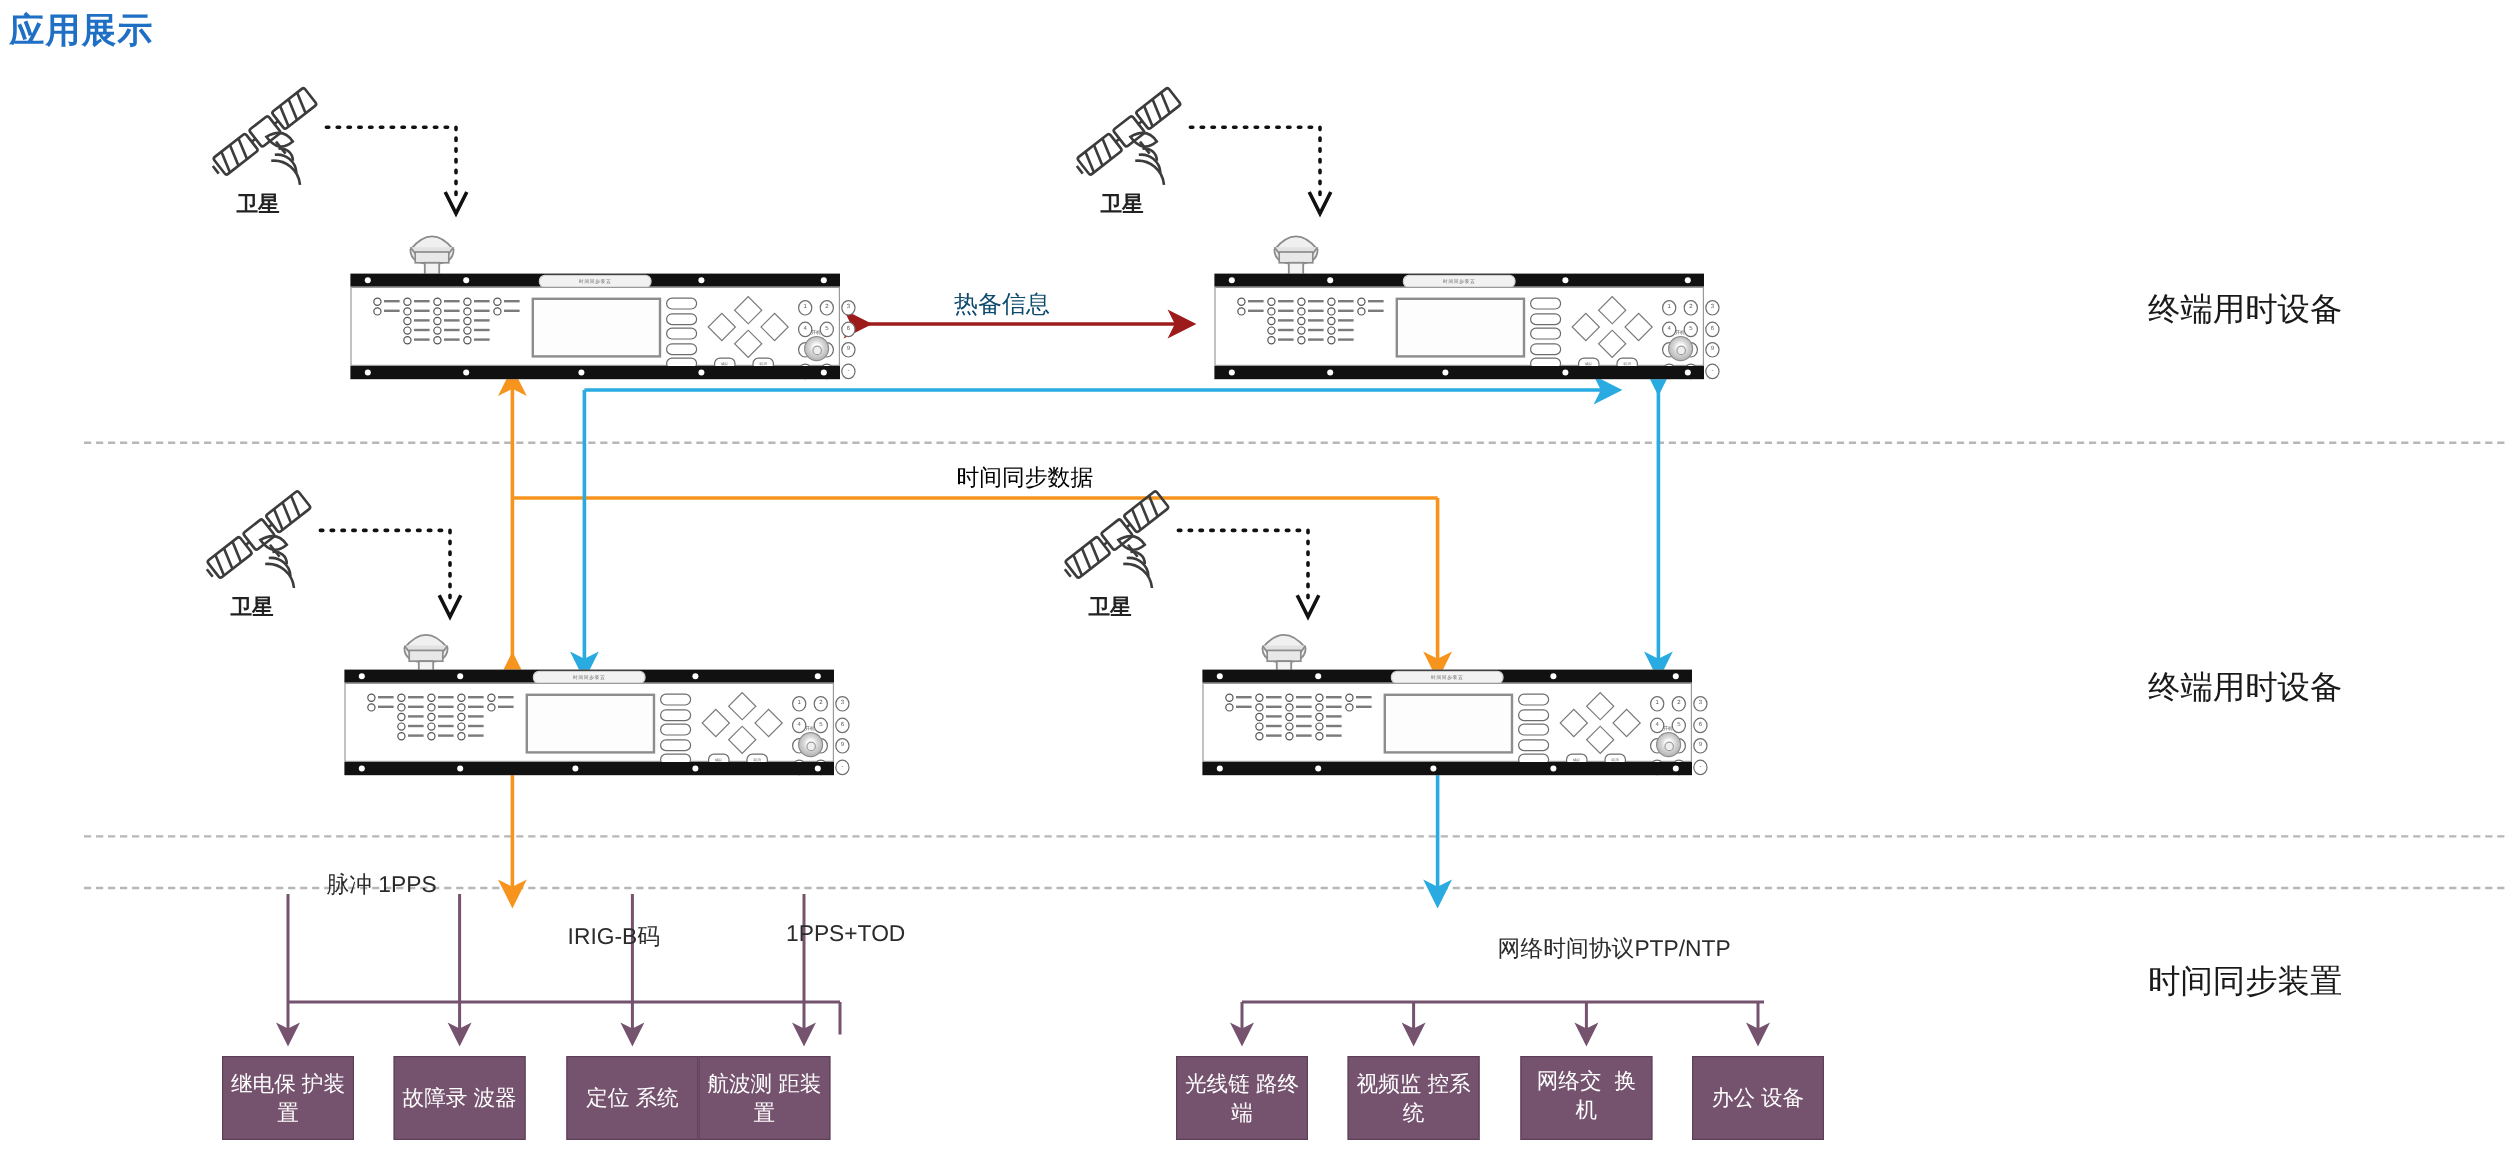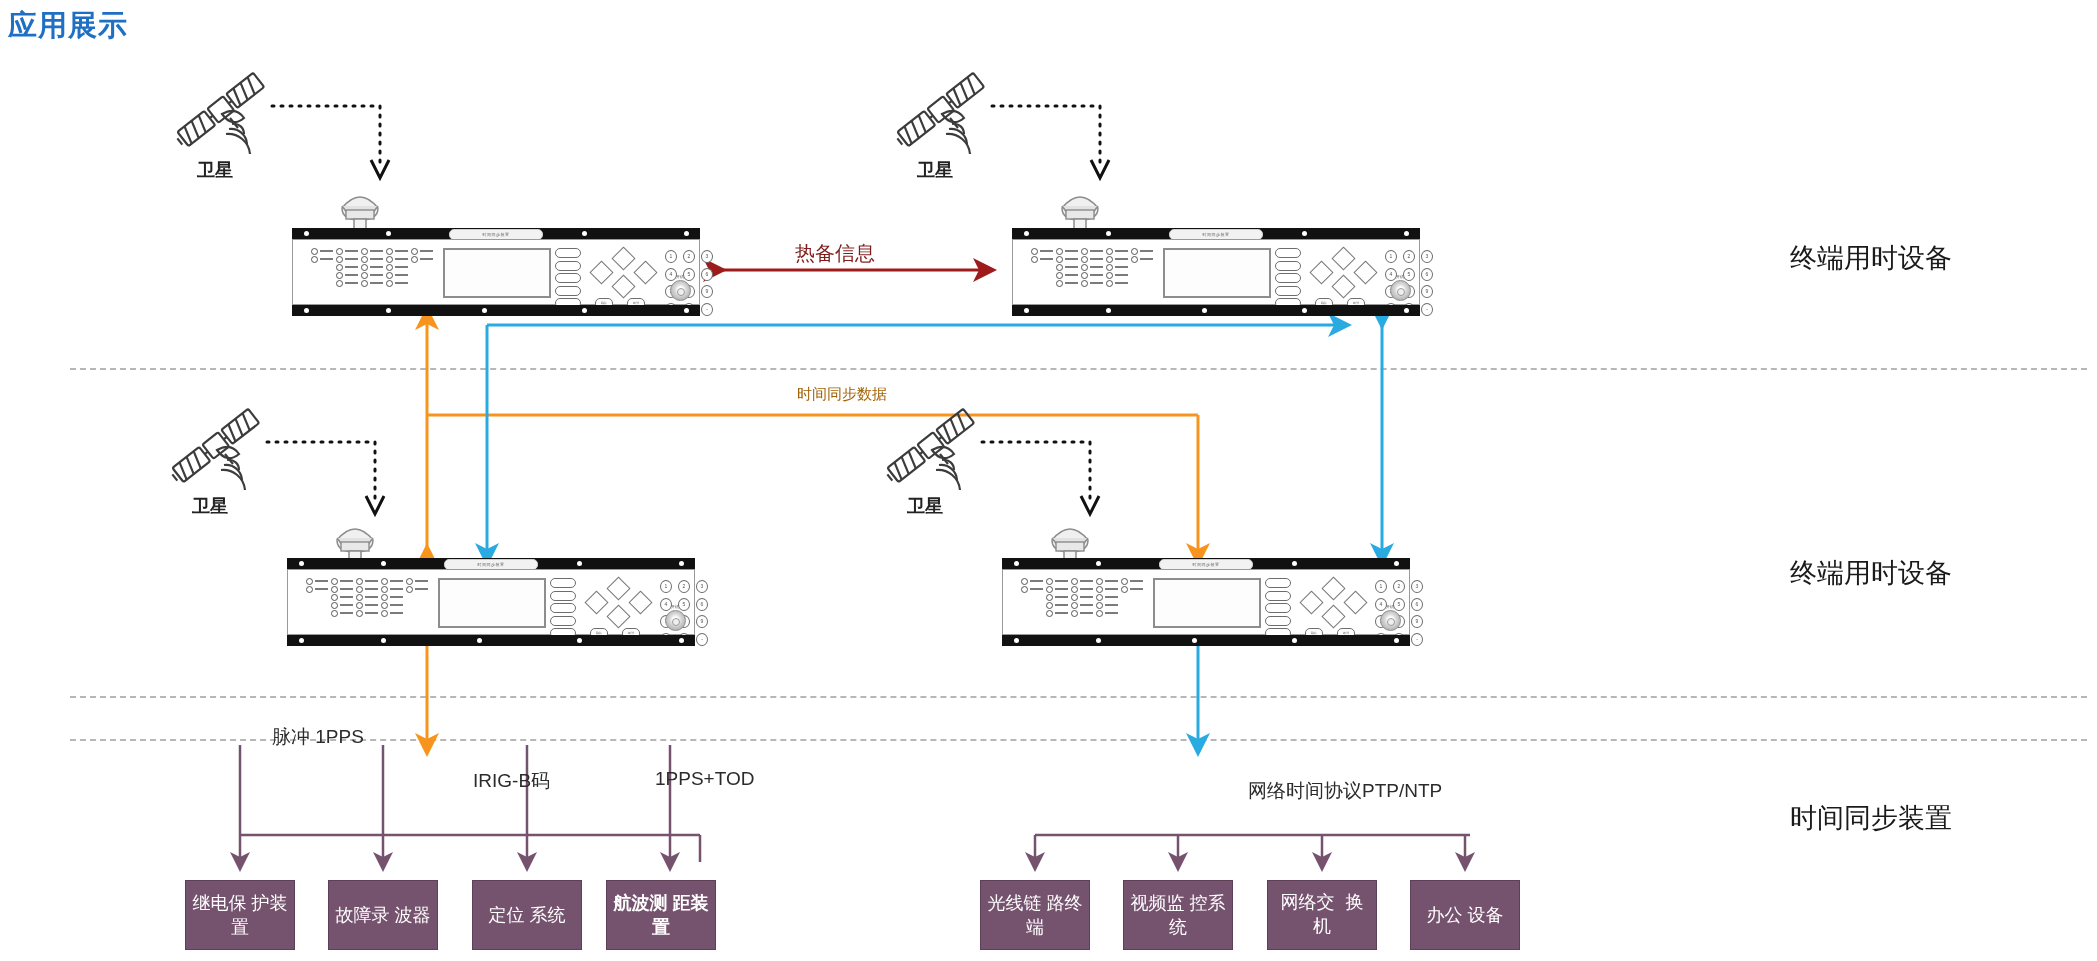--- a/index.html
+++ b/index.html
@@ -100,22 +100,22 @@
   .knob:after{
     content:"";position:absolute;left:50%;top:50%;width:6px;height:6px;
     margin:-3px 0 0 -3px;border-radius:50%;background:#efefef;border:1px solid #9c9c9c;
   }
 
   
   #wires{position:absolute;left:0;top:0;width:2097px;height:961px;pointer-events:none;}
 
   
   .flow-label{position:absolute;font-size:19px;white-space:nowrap;}
-  .flow-label.red{color:#7f1d1d;font-size:20px;}
-  .flow-label.cyan{color:#a16207;font-size:15px;}
+  .flow-label.red{color:#0c4a6e;font-size:20px;}
+  .flow-label.cyan{color:#000000;font-size:19px;}
   .flow-label.dark{color:#2b2b2b;font-size:19px;}
 
   
   .term-box{
     position:absolute;width:110px;height:70px;background:#75526E;
     border:1px solid #5d4058;
     display:flex;align-items:center;justify-content:center;text-align:center;
     color:#ffffff;font-size:18px;line-height:24px;padding:0 6px;box-sizing:border-box;
   }
 </style>
@@ -961,21 +961,21 @@
         <i style="left:392px"></i>
     </div>
   </div>
 
   <div class="term-box" style="left:185px;top:880px;">继电保
 护装置</div>
   <div class="term-box" style="left:328px;top:880px;">故障录
 波器</div>
   <div class="term-box" style="left:472px;top:880px;">定位
 系统</div>
-  <div class="term-box" style="left:606px;top:880px;font-weight:bold;">航波测
+  <div class="term-box" style="left:582px;top:880px;">航波测
 距装置</div>
 
   <div class="term-box" style="left:980px;top:880px;">光线链
 路终端</div>
   <div class="term-box" style="left:1123px;top:880px;">视频监
 控系统</div>
   <div class="term-box" style="left:1267px;top:880px;font-family:Liberation Mono, monospace;">网络交
 换机</div>
   <div class="term-box" style="left:1410px;top:880px;">办公
 设备</div>

